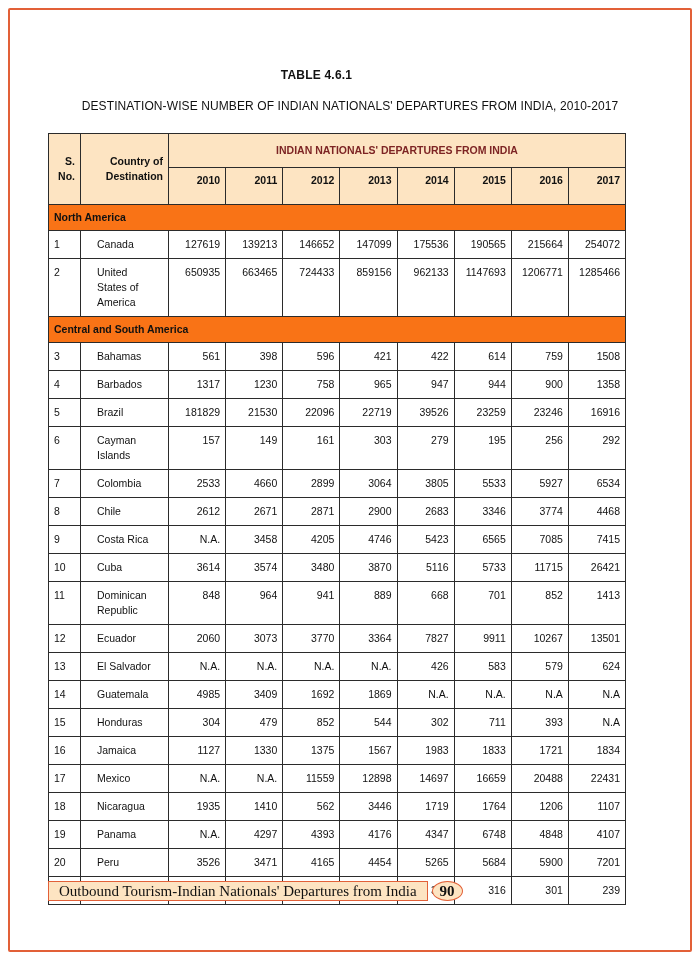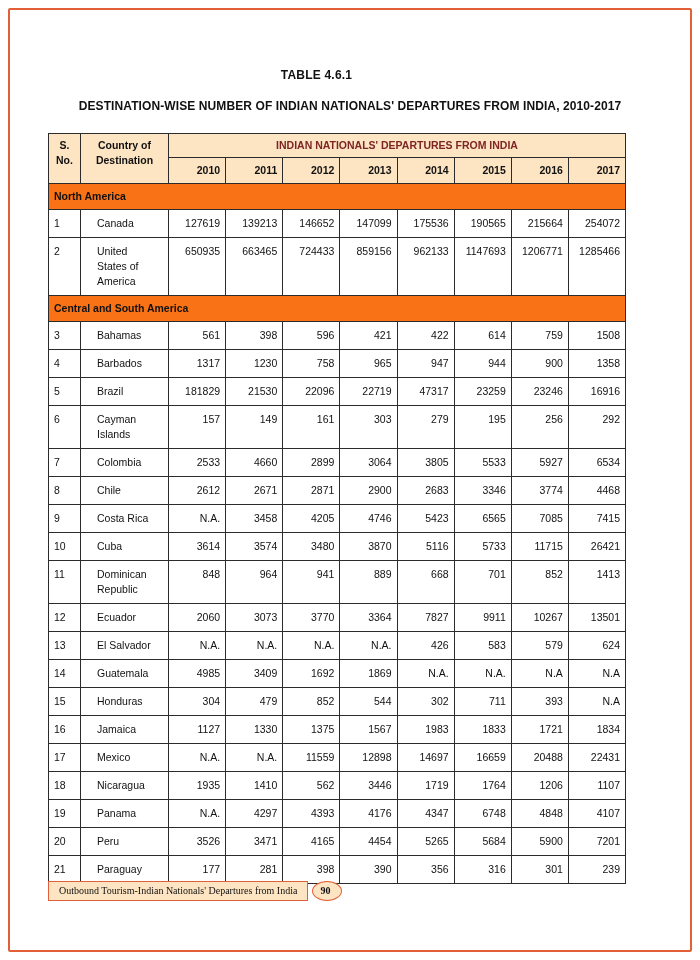--- a/index.html
+++ b/index.html
@@ -24,42 +24,42 @@
     text-align: center;
     font-size: 12px;
     font-weight: bold;
     letter-spacing: 0.2px;
   }
   .subtitle {
     position: absolute;
     top: 99px; left: 0; width: 700px;
     text-align: center;
     font-size: 12px;
-    font-weight: bold;
+    font-weight: normal;
     letter-spacing: 0.1px;
   }
   table.data-table {
     position: absolute;
     top: 133px; left: 48px;
     width: 578px;
     border-collapse: collapse;
     table-layout: fixed;
     font-size: 10.5px;
   }
   .data-table th, .data-table td {
     border: 1px solid #2b2b2b;
     line-height: 15px;
     vertical-align: top;
     overflow: hidden;
   }
   .data-table thead th {
     background: #FDE4C2;
     font-weight: bold;
-    text-align: center;
-    padding: 4px 5px;
+    text-align: right;
+    padding: 20px 5px;
   }
   .data-table th.span-h {
     text-align: center;
     vertical-align: middle;
     color: #7D2424;
     padding: 4px 16px;
   }
   .data-table th.year {
     text-align: right;
     padding: 5px 5px;
@@ -72,21 +72,21 @@
   .data-table td.sno     { padding: 6px 4px 6px 5px; }
   .data-table td.country { padding: 6px 16px; }
   .data-table td.num     { padding: 6px 5px; text-align: right; }
   .footer {
     position: absolute;
     left: 48px; right: 48px; top: 881px;
     display: flex;
     align-items: center;
     justify-content: space-between;
     font-family: "Liberation Serif", serif;
-    font-size: 10px;
+    font-size: 15px;
     color: #111111;
   }
   .f-left-group { display: flex; align-items: center; gap: 4px; }
   .f-bar {
     background: #FDE4C2;
     border: 1px solid #E26038;
     padding: 2px 10px;
     line-height: 14px;
     white-space: nowrap;
   }
@@ -186,21 +186,21 @@
         <td class="num">900</td>
         <td class="num">1358</td>
       </tr>
       <tr>
         <td class="sno">5</td>
         <td class="country">Brazil</td>
         <td class="num">181829</td>
         <td class="num">21530</td>
         <td class="num">22096</td>
         <td class="num">22719</td>
-        <td class="num">47317</td>
+        <td class="num">39526</td>
         <td class="num">23259</td>
         <td class="num">23246</td>
         <td class="num">16916</td>
       </tr>
       <tr>
         <td class="sno">6</td>
         <td class="country">Cayman Islands</td>
         <td class="num">157</td>
         <td class="num">149</td>
         <td class="num">161</td>

